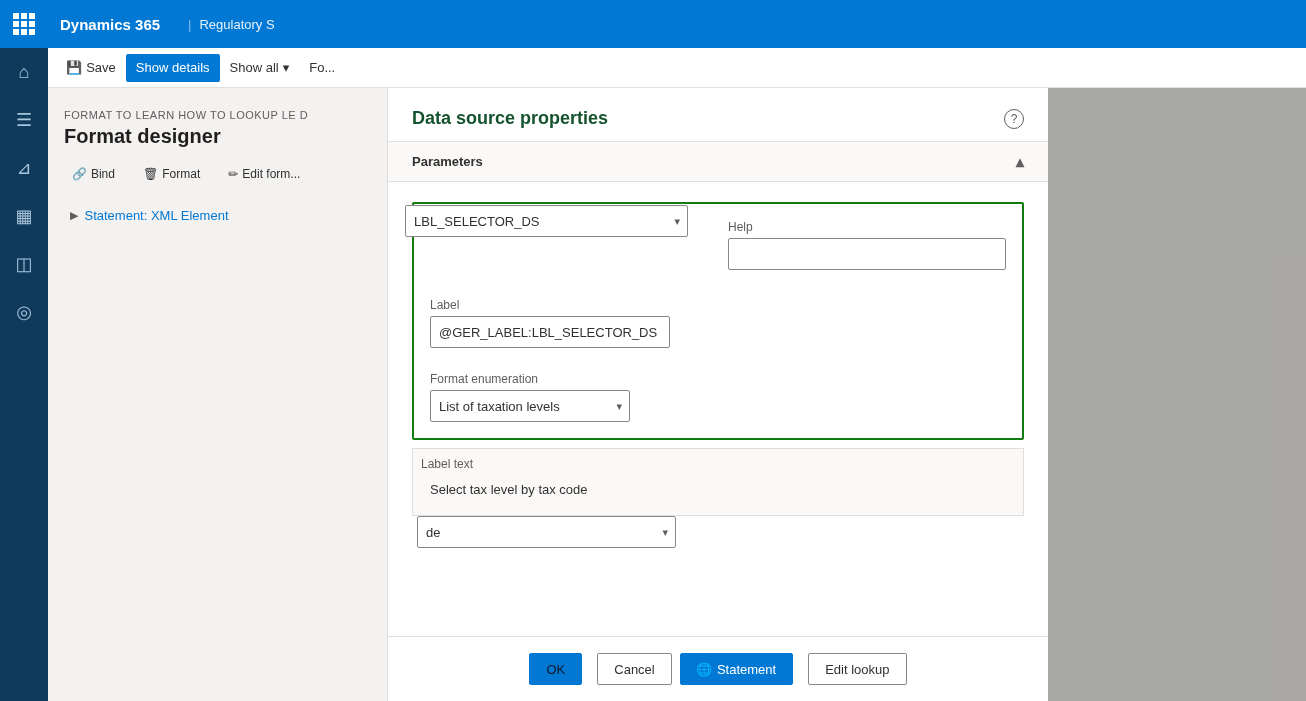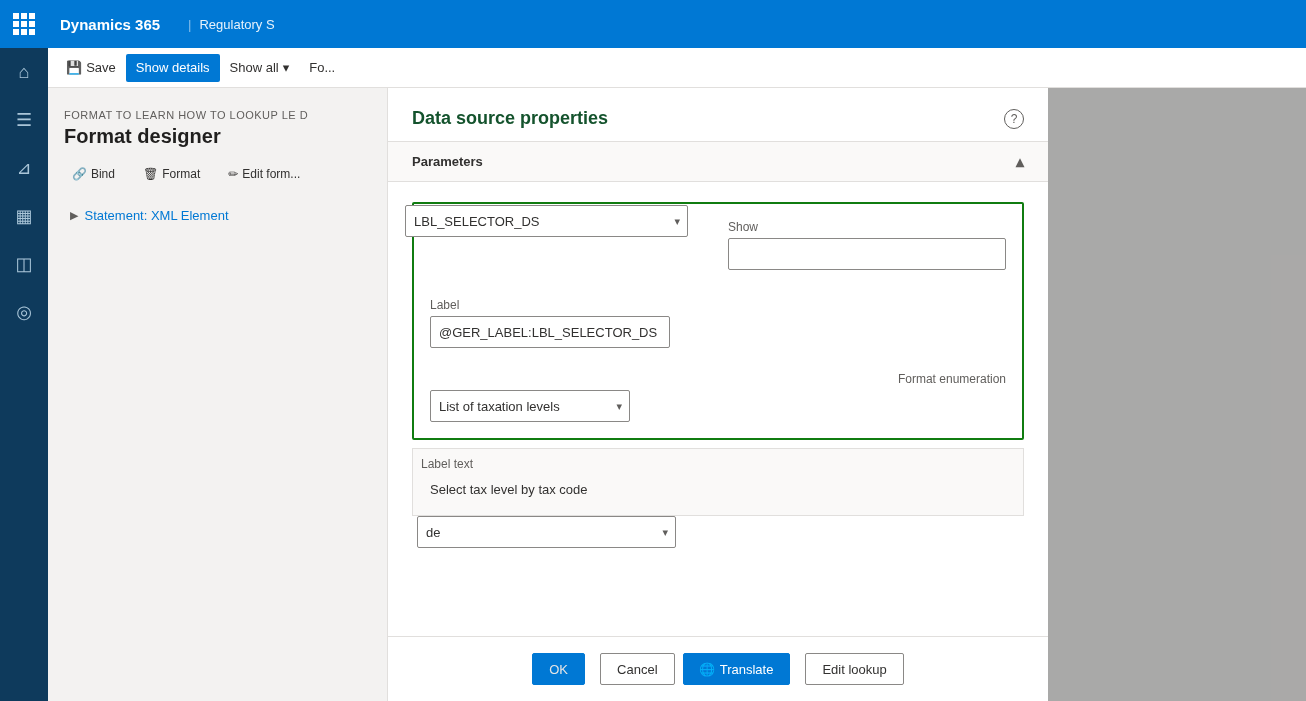--- a/index.html
+++ b/index.html
@@ -279,21 +279,21 @@
       border-radius: 2px;
       font-size: 13px;
       cursor: pointer;
       border: 1px solid transparent;
       display: flex;
       align-items: center;
       gap: 4px;
     }
     .btn-primary {
       background: #0078d4;
-      color: #e5e5e5;
+      color: #0f172a;
       border-color: #0078d4;
     }
     .btn-default {
       background: white;
       color: #323130;
       border-color: #8a8886;
       margin-left: 7px;
     }
     .btn-secondary {
       background: #0078d4;
@@ -571,32 +571,32 @@
           <div class="ds-params">
 
             <div class="param-box">
               <div class="param-inner">
 
                 <div class="form-row">
                   <div class="form-col">
                     <label class="form-label">Name</label>
                   </div>
                   <div class="form-col">
-                    <label class="form-label">Show</label>
+                    <label class="form-label">Help</label>
                     <input class="form-input" type="text" style="">
                   </div>
                 </div>
 
                 <div style="margin-bottom:12px;">
                   <label class="form-label">Label</label>
                   <input class="form-input" type="text" style="width: 240px;" value="@GER_LABEL:LBL_SELECTOR_DS">
                 </div>
 
                 <div>
-                  <label class="form-label" style="display:block; margin-bottom:4px;text-align:right;">Format enumeration</label>
+                  <label class="form-label" style="display:block; margin-bottom:4px;">Format enumeration</label>
                   <div class="select-wrapper" style="width:200px;">
                     <select>
                       <option>List of taxation levels</option>
                     </select>
                     <span class="select-arrow">▾</span>
                   </div>
                 </div>
 
               </div>
             </div>
@@ -611,21 +611,21 @@
 
         <div class="ds-dialog-footer">
           <button class="btn btn-primary">
             <span>OK</span>
           </button>
           <button class="btn btn-default">
             <span>Cancel</span>
           </button>
           <button class="btn btn-secondary">
             <span>🌐</span>
-            <span>Translate</span>
+            <span>Statement</span>
           </button>
           <button class="btn btn-default">
             <span>Edit lookup</span>
           </button>
         </div>
       </div>
 
       <div class="right-panel">
         <div class="rp-header">
           <span class="rp-title">Text translation</span>

